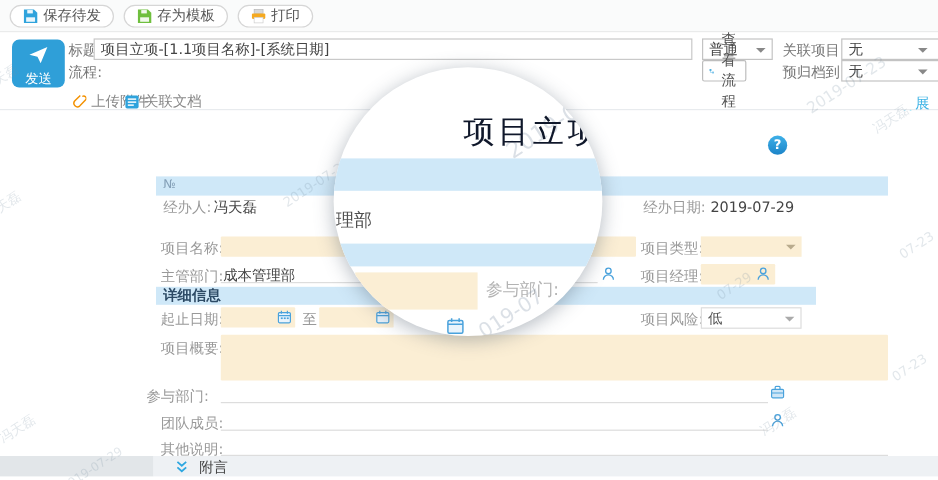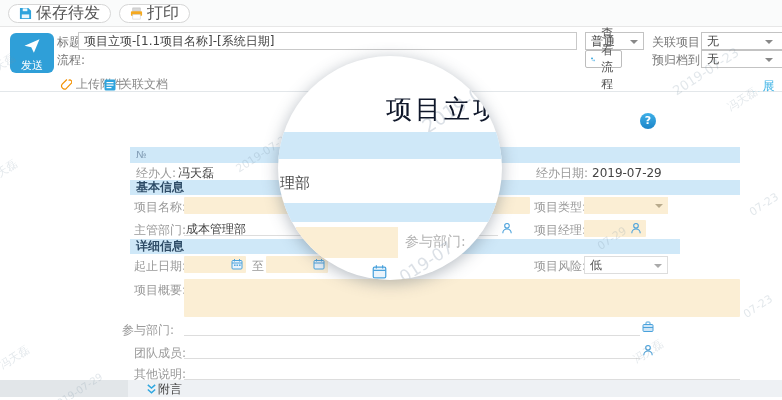--- a/index.html
+++ b/index.html
@@ -1,21 +1,21 @@
 <!DOCTYPE html>
 <html><head>
 <meta charset="utf-8">
 <style>
   *{margin:0;padding:0;box-sizing:border-box}
   html,body{background:#fff}
   body{font-family:"DejaVu Sans","Liberation Sans",sans-serif}
   .screen{position:relative;width:782px;height:400px;overflow:hidden;background:#fff;font-size:12px;color:#555}
   
   .toolbar{position:absolute;left:0;top:0;width:782px;height:27px;background:#fafbfb;border-bottom:1px solid #e7e7e7;display:flex;align-items:center;padding-left:8px;gap:8px}
-  .pill{height:19px;border:1px solid #d6d6d6;border-radius:10px;background:#fff;padding:0 10px;font-size:16px;color:#555;display:flex;align-items:center;gap:4px;cursor:pointer;font-family:Liberation Sans, sans-serif}
+  .pill{height:19px;border:1px solid #d6d6d6;border-radius:10px;background:#fff;padding:0 10px;font-size:12px;color:#555;display:flex;align-items:center;gap:4px;cursor:pointer;font-family:Liberation Sans, sans-serif}
   
   .header{position:absolute;left:0;top:27px;width:782px;height:65px;background:#fff;border-bottom:1px solid #e3e7ea}
   .send-btn{position:absolute;left:10px;top:6px;width:44px;height:40px;background:#2f9fd8;border-radius:6px;cursor:pointer;text-align:center}
   .send-btn span{display:block;color:#fff;font-size:11px;line-height:12px;margin-top:2px}
   .lbl{position:absolute;color:#999;font-size:12px;line-height:14px;white-space:nowrap}
   .dlbl{color:#777}
   .val{position:absolute;color:#444;font-size:12px;line-height:14px;white-space:nowrap}
   .txt{position:absolute;height:18px;border:1px solid #c9c9c9;font-family:inherit;font-size:12px;color:#444;padding:0 5px;outline:none;background:#fff}
   .txt::placeholder{color:#c3c3c3}
   .sel{position:absolute;height:18px;line-height:16px;padding:0 14px 0 5px;color:#444;background:#fff;border:1px solid #c3c3c3;cursor:pointer;font-size:12px}
@@ -28,21 +28,21 @@
   .band{position:absolute;background:#cfe8f8}
   .band .sec{display:block;padding-left:6px;font-weight:bold;color:#2d4b66;font-size:12px;line-height:15px}
   .serial{display:block;padding-left:6px;color:#85a0b8;font-size:10px;line-height:16px}
   .ofield{position:absolute;background:#fbeed4;border-radius:1px}
   .osel{position:absolute;background:#fbeed4;height:17px;cursor:pointer}
   .uline{position:absolute;border-bottom:1px solid #ddd}
   .picker{position:absolute;cursor:pointer;line-height:0}
   .help{position:absolute;left:640px;top:21px;width:16px;height:16px;border-radius:50%;background:linear-gradient(#3eb0e8,#1c84c8);color:#fff;font-size:11px;font-weight:bold;text-align:center;line-height:16px;cursor:pointer}
   .botbar-l{position:absolute;left:0;top:288px;width:128px;height:17px;background:#e2e6e9}
   .botbar-r{position:absolute;left:128px;top:288px;width:654px;height:17px;background:#eef1f4}
-  .postscript{position:absolute;left:146px;top:289px;display:flex;align-items:center;gap:1px;color:#444;cursor:pointer}
+  .postscript{position:absolute;left:146px;top:289px;display:flex;align-items:center;gap:9px;color:#444;cursor:pointer}
   
   .wm{position:absolute;color:rgba(125,145,165,.22);white-space:nowrap;transform:rotate(-33deg);font-size:11px;z-index:2;pointer-events:none}
   
   .mag{position:absolute;left:278px;top:56px;width:224px;height:224px;border-radius:50%;background:#fff;box-shadow:0 3px 16px rgba(88,102,118,.45);overflow:hidden;z-index:10}
   .mag .mtitle{position:absolute;left:0;top:36px;width:224px;text-align:right;font-size:26px;color:#0f172a;letter-spacing:3px;white-space:nowrap}
   .mag .mband1{position:absolute;left:0;top:76px;width:224px;height:27px;background:#cfe8f8}
   .mag .mband2{position:absolute;left:0;top:147px;width:224px;height:19px;background:#cfe8f8}
   .mag .mdept{position:absolute;left:2px;top:118px;font-size:15px;color:#4f4f4f}
   .mag .morange{position:absolute;left:18px;top:171px;width:102px;height:31px;background:#fbeed4}
   .mag .mcode{position:absolute;left:127px;top:177px;font-size:14px;color:#b3b3b3}
@@ -57,20 +57,28 @@
     <button class="pill">
       <svg width="13" height="13" viewBox="0 0 14 14">
           <path d="M1 1h9l3 3v9H1z" fill="#2fa3dc"></path>
           <rect x="4" y="1.5" width="5" height="3" fill="#fff" opacity=".9"></rect>
           <rect x="3" y="8" width="8" height="4" fill="#fff" opacity=".9"></rect>
         </svg>
       <span>保存待发</span>
     </button>
     <button class="pill">
       <svg width="13" height="13" viewBox="0 0 14 14">
+          <path d="M1 1h9l3 3v9H1z" fill="#6fbf3e"></path>
+          <rect x="4" y="1.5" width="5" height="3" fill="#fff" opacity=".9"></rect>
+          <rect x="3" y="8" width="8" height="4" fill="#fff" opacity=".9"></rect>
+        </svg>
+      <span>存为模板</span>
+    </button>
+    <button class="pill">
+      <svg width="13" height="13" viewBox="0 0 14 14">
           <rect x="3" y="1" width="8" height="3.5" fill="#d8d8d8" stroke="#b5b5b5" stroke-width=".6"></rect>
           <rect x="1" y="4.5" width="12" height="5" rx="1" fill="#f5a91f"></rect>
           <rect x="3" y="8" width="8" height="5" fill="#fff" stroke="#cccccc" stroke-width=".6"></rect>
         </svg>
       <span>打印</span>
     </button>
   </div>
 
   <div class="header">
     <div class="send-btn">
@@ -137,23 +145,20 @@
 
     <div class="band" style="left:130px;top:55px;width:610px;height:16px">
       <span class="serial">№</span>
     </div>
 
     <span class="lbl" style="left:136px;top:74px">经办人:</span>
     <span class="val" style="left:178px;top:74px">冯天磊</span>
     <span class="lbl" style="left:536px;top:74px">经办日期:</span>
     <span class="val" style="left:592px;top:74px">2019-07-29</span>
 
-    <div class="band" style="left:130px;top:88px;width:610px;height:15px">
-      <span class="sec">基本信息</span>
-    </div>
 
     <span class="lbl" style="left:134px;top:108px">项目名称:</span>
     <div class="ofield" style="left:184px;top:105px;width:346px;height:17px"></div>
     <span class="lbl" style="left:534px;top:108px">项目类型:</span>
     <div class="osel" style="left:584px;top:105px;width:84px">
       <i class="tri" style="top:7px;border-top-color:#b9ab8d"></i>
     </div>
 
     <span class="lbl" style="left:134px;top:131px">主管部门:</span>
     <div class="uline" style="left:184px;top:128px;width:314px;height:16px">

